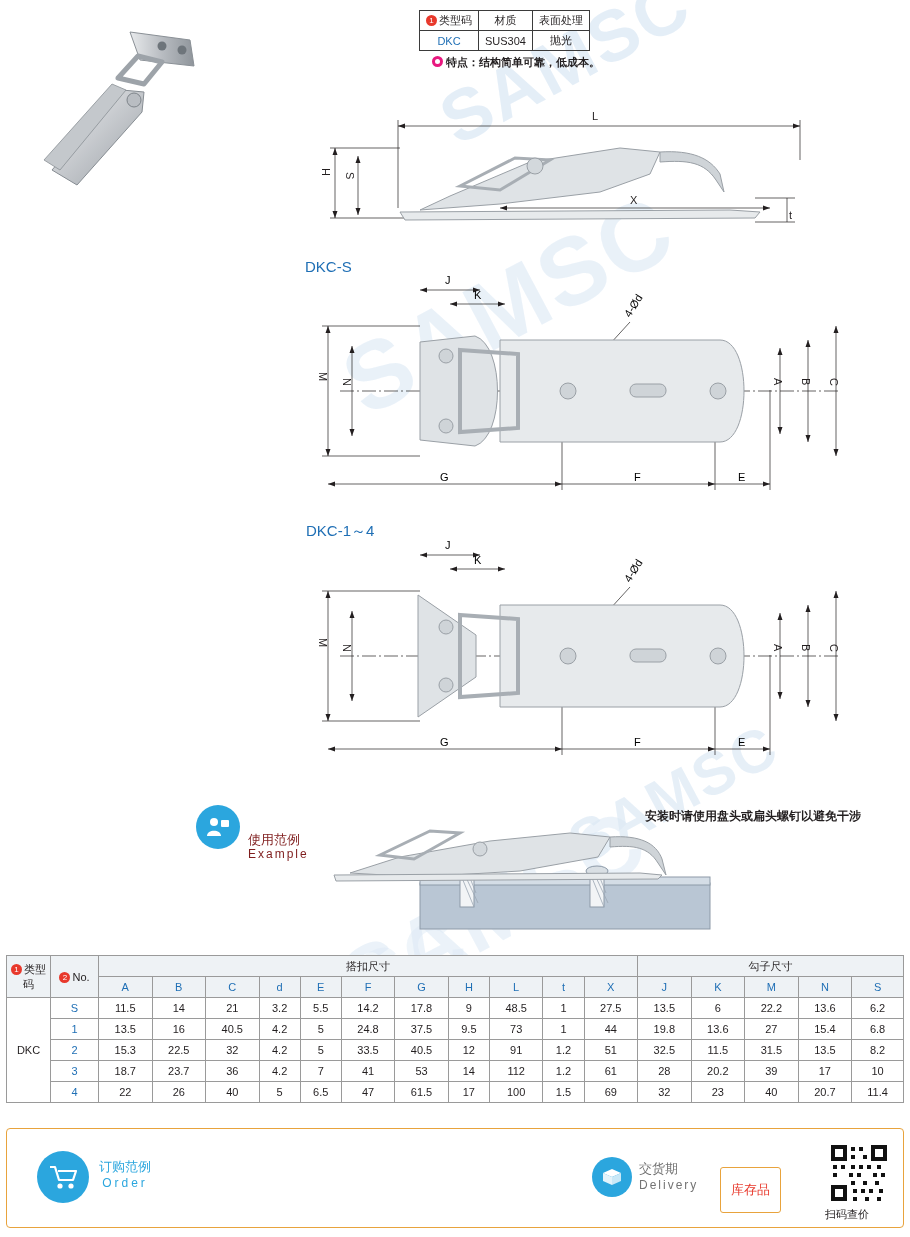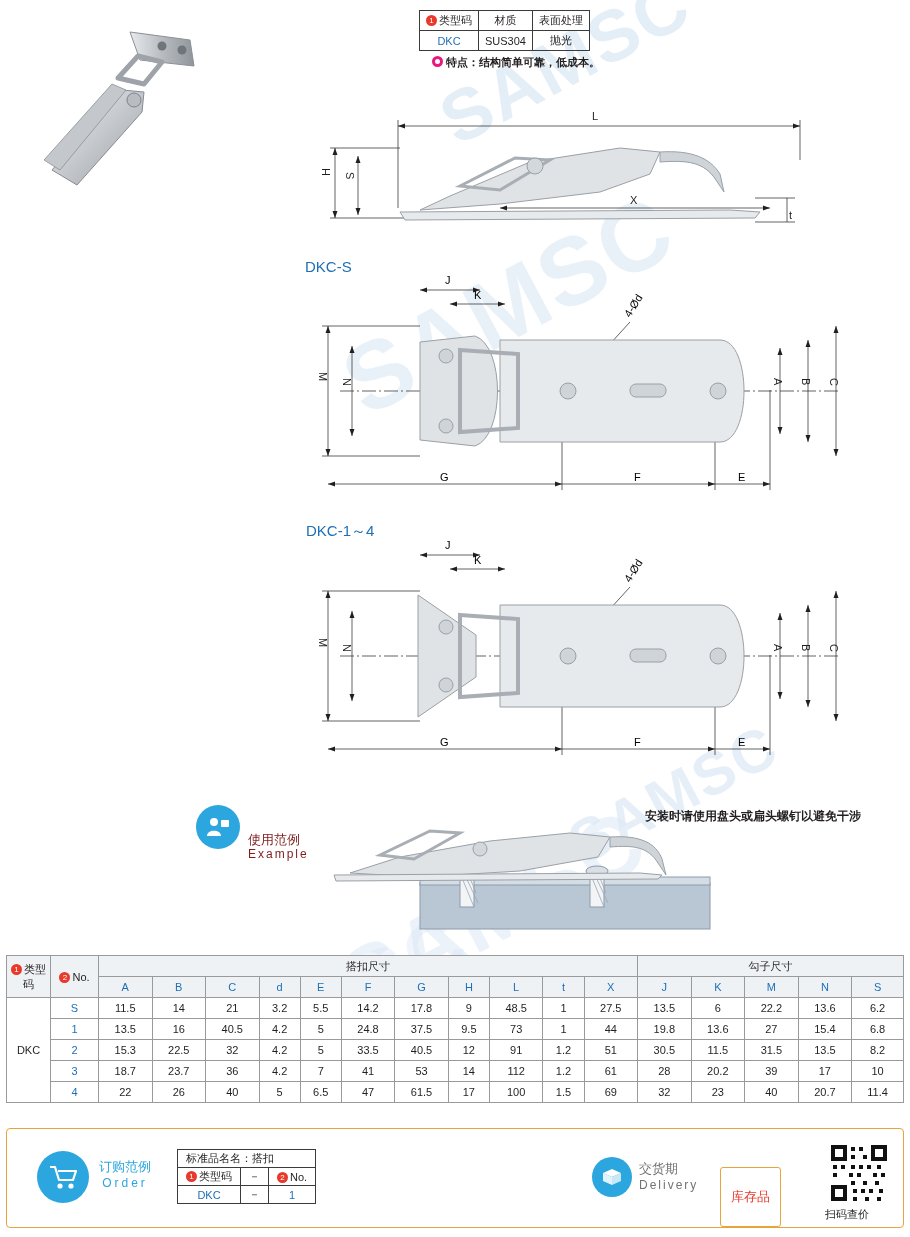--- a/index.html
+++ b/index.html
@@ -112,21 +112,21 @@
   .order-txt .sub{letter-spacing:3px;font-size:12px;}
   .ord-table-wrap{ position:absolute; left:170px; top:20px; }
   table.ord { border-collapse:collapse; font-size:11px; }
   table.ord td{ border:1px solid #3b3b3b; height:18px; text-align:center; padding:1px 8px;}
   .deliv-ic{position:absolute; left:585px; top:28px; width:40px;height:40px;border-radius:50%;
     background:#2ba6de;display:flex;align-items:center;justify-content:center;}
   .deliv-txt{position:absolute; left:632px; top:32px; color:#737373;font-size:13px;line-height:16px;}
   .deliv-txt .sub{letter-spacing:2px;font-size:12px;}
   .stock{
     position:absolute; left:713px; top:38px; border:1px solid #e8a33d; color:#e8392c;
-    font-size:13px; padding:20px 10px; border-radius:3px; background:#fff;
+    font-size:13px; padding:13px 10px; border-radius:3px; background:#fff;
   }
   .qr { position:absolute; left:822px; top:14px; width:60px;height:60px; }
   .qr-cap{position:absolute; left:818px; top:78px; font-size:11px; color:#231f20;}
   svg { display:block; }
 </style>
 </head>
 <body>
 
 <div class="page">
 
@@ -480,21 +480,21 @@
             <td>22.5</td>
             <td>32</td>
             <td>4.2</td>
             <td>5</td>
             <td>33.5</td>
             <td>40.5</td>
             <td>12</td>
             <td>91</td>
             <td>1.2</td>
             <td>51</td>
-            <td>30.5</td>
+            <td>32.5</td>
             <td>11.5</td>
             <td>31.5</td>
             <td>13.5</td>
             <td>8.2</td>
           </tr>
           <tr>
             <td class="no-col">3</td>
             <td>18.7</td>
             <td>23.7</td>
             <td>36</td>
@@ -541,39 +541,20 @@
         <path d="M2 4 h5 l4 13 h14 l3 -9 H10" fill="none" stroke="#fff" stroke-width="2.2" stroke-linejoin="round"></path>
         <circle cx="12" cy="23" r="2.6" fill="#fff"></circle>
         <circle cx="23" cy="23" r="2.6" fill="#fff"></circle>
       </svg>
     </div>
     <div class="order-txt">
       <div>订购范例</div>
       <div class="sub">Order</div>
     </div>
 
-    <div class="ord-table-wrap">
-      <table class="ord">
-        <tbody>
-            <tr>
-          <td colspan="3" style="text-align:left;">标准品名名：搭扣</td>
-        </tr>
-        <tr>
-          <td><span class="badge2">1</span><span>类型码</span></td>
-          <td>－</td>
-          <td><span class="badge2">2</span><span>No.</span></td>
-        </tr>
-        <tr>
-          <td class="blue">DKC</td>
-          <td>－</td>
-          <td class="blue">1</td>
-        </tr>
-      </tbody>
-        </table>
-    </div>
 
     <div class="deliv-ic">
       <svg width="24" height="24" viewBox="0 0 24 24">
         <path d="M3 8 L12 4 L21 8 L12 12 Z" fill="#fff"></path>
         <path d="M3 8 v8 l9 4 v-8 z" fill="#e3f3fb"></path>
         <path d="M21 8 v8 l-9 4 v-8 z" fill="#c9e8f7"></path>
       </svg>
     </div>
     <div class="deliv-txt">
       <div>交货期</div>

